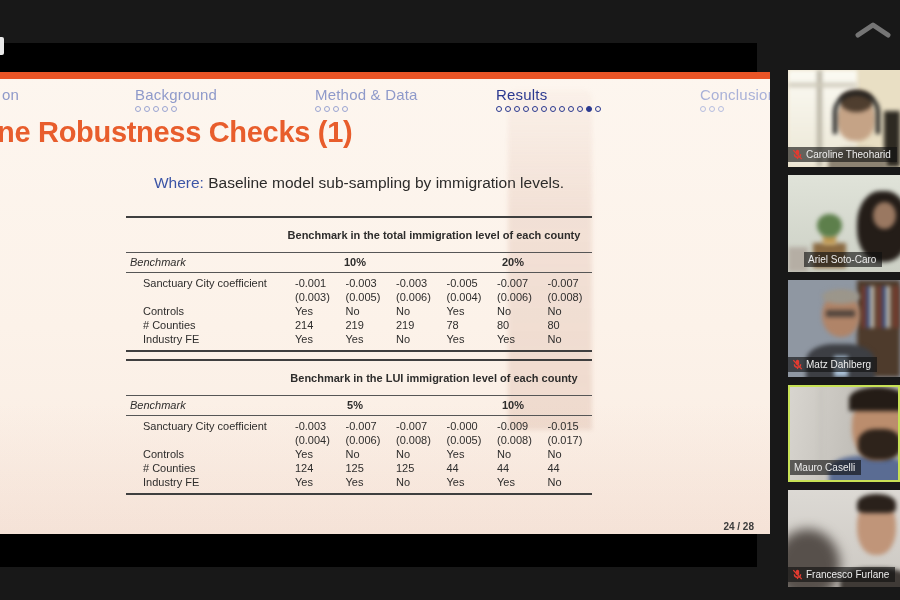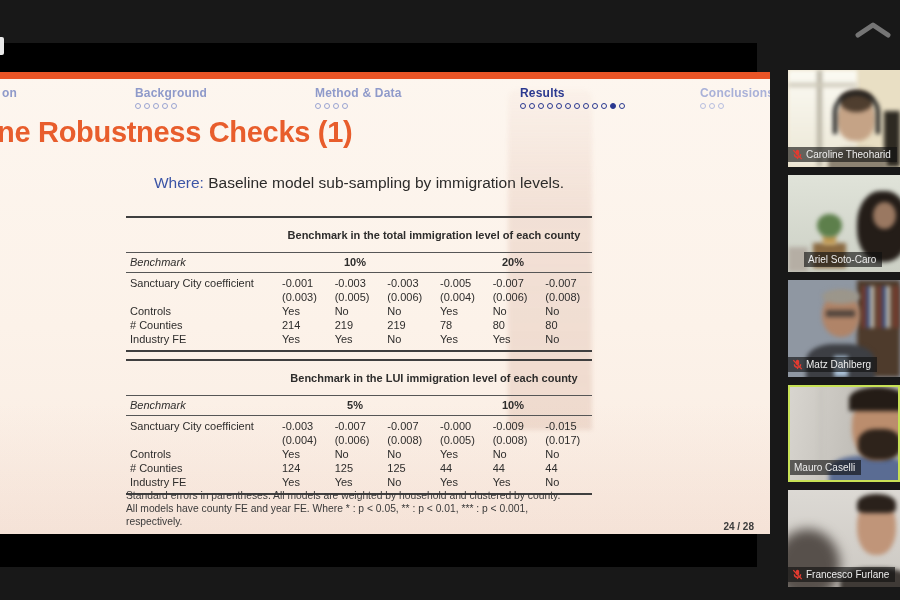--- a/index.html
+++ b/index.html
@@ -20,23 +20,23 @@
   .tower { position:absolute; left:508px; top:18px; width:84px; height:340px;
            background:linear-gradient(180deg, rgba(210,165,145,0.05), rgba(210,160,140,0.22) 35%, rgba(205,158,138,0.26));
            border-radius:8px 8px 0 0; filter:blur(2px); }
   .haze { position:absolute; left:0; bottom:0; width:100%; height:130px;
           background:linear-gradient(rgba(226,180,160,0), rgba(224,176,158,0.16)); }
 
   .nav-item { position:absolute; top:14px; }
   .nav-item:nth-child(1){ left:2px; }
   .nav-item:nth-child(2){ left:135px; }
   .nav-item:nth-child(3){ left:315px; }
-  .nav-item:nth-child(4){ left:520px; }
+  .nav-item:nth-child(4){ left:496px; }
   .nav-item:nth-child(5){ left:700px; }
-  .nav-label { font-size:12px; font-weight:700; color:#8f9aca; letter-spacing:0.2px; }
+  .nav-label { font-size:15px; font-weight:400; color:#8f9aca; letter-spacing:0.2px; }
   .nav-item.active .nav-label { color:#2b3990; }
   .nav-item.faded .nav-label { color:#a9b1d8; }
   .nav-dots { display:flex; gap:3px; margin-top:3px; }
   .dot { width:6px; height:6px; border-radius:50%; border:1.3px solid #9aa4d2; }
   .nav-item.active .dot { border-color:#2b3990; }
   .nav-item.faded .dot { border-color:#b6bde0; }
   .dot.filled { background:#2b3990; }
 
   .title { position:absolute; left:-3px; top:44px; font-size:29px; font-weight:600;
            color:#e85d2c; letter-spacing:-0.3px; white-space:nowrap; }
@@ -47,21 +47,21 @@
   .tables-wrap { position:absolute; left:126px; top:144px; width:466px; }
   .tbl { width:466px; font-size:11px; color:#2e2d2c;
          border-top:2px solid #3f3f3f; border-bottom:2px solid #3f3f3f; margin-bottom:7px; }
   .t-row { display:grid; grid-template-columns:150px repeat(6,1fr); align-items:start; }
   .t-span-row { border-bottom:1px solid #565656; padding:11px 0; }
   .t-span { grid-column:2/8; text-align:center; font-weight:700; }
   .t-bench-row { border-bottom:1.4px solid #565656; padding:3px 0 4px; }
   .t-bench-label { font-style:italic; padding-left:4px; }
   .t-g { text-align:center; font-weight:700; }
   .t-g.g1 { grid-column:2/5; } .t-g.g2 { grid-column:5/8; }
-  .t-body { padding:3px 0 4px; }
+  .t-body { padding:3px 0 4px;margin-left:13px; }
   .t-label { padding-left:4px; line-height:14px; }
   .t-val { padding-left:6px; line-height:14px; }
   .t-sub { line-height:14px; }
 
   .footnote { position:absolute; left:126px; top:417px; width:468px; font-size:10.3px;
               line-height:13px; color:#3a3a3a; }
   .pageno { position:absolute; right:16px; top:449px; font-size:10px; font-weight:700; color:#3c3c3c; }
 
   
   .panel { position:absolute; left:788px; top:0; width:112px; height:600px; }
@@ -392,25 +392,20 @@
                 <div>Yes</div>
               </div>
               <div class="t-val">
                 <div>No</div>
               </div>
             </div>
           </div>
         </div>
       </div>
 
-    <div class="footnote">
-      <div>Standard errors in parentheses.  All models are weighted by household and clustered by county.</div>
-      <div>All models have county FE and year FE. Where * : p &lt; 0.05, ** : p &lt; 0.01, *** : p &lt; 0.001,</div>
-      <div>respectively.</div>
-    </div>
 
     <div class="pageno">24 / 28</div>
   </div>
 
   <aside class="panel">
     <svg class="chevron" viewBox="0 0 36 16">
       <path d="M3 13 L18 3 L33 13" fill="none" stroke="#757575" stroke-width="5" stroke-linecap="round" stroke-linejoin="round"></path>
     </svg>
     <div id="participants">
         <div class="tile" style="top: 70px;">

